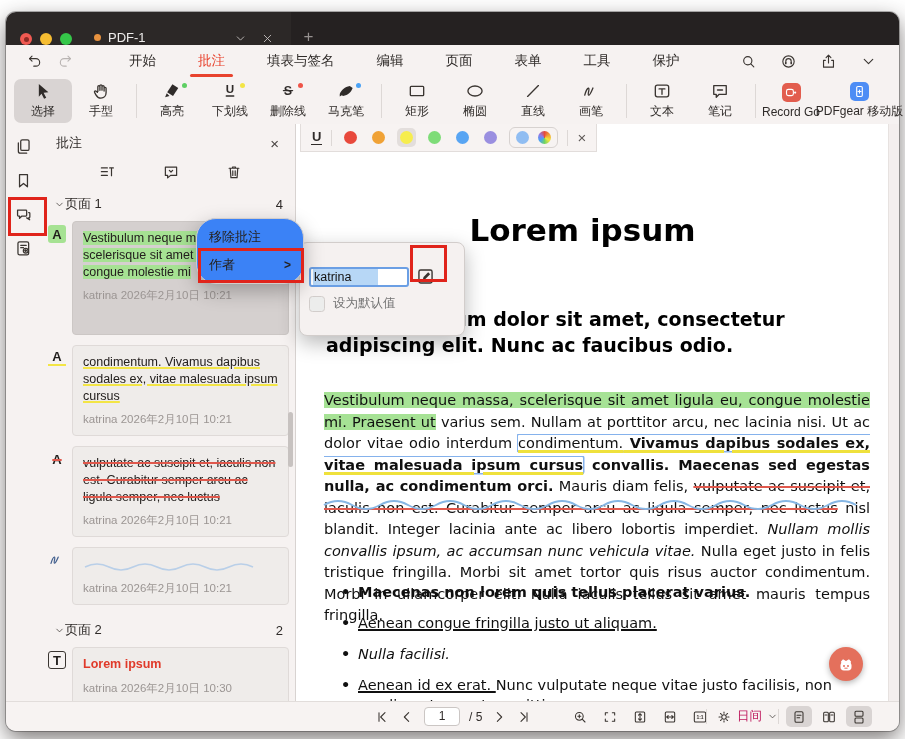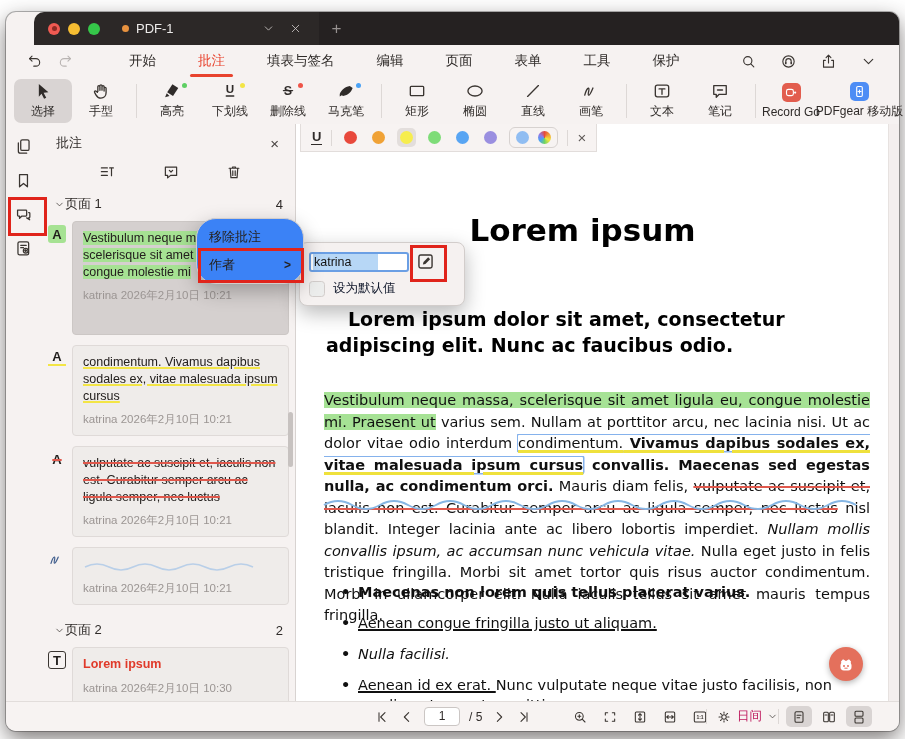--- a/index.html
+++ b/index.html
@@ -1,20 +1,20 @@
 <!DOCTYPE html>
 <html><head>
 <meta charset="utf-8">
 <style>
   html,body{margin:0;padding:0;background:#fff;}
   .screen{position:relative;width:905px;height:739px;font-family:"Liberation Sans",sans-serif;overflow:hidden;background:#fff;}
   .window{position:absolute;left:6px;top:12px;width:893px;height:719px;border-radius:10px;background:#f6f2f1;
           box-shadow:0 8px 22px rgba(35,28,26,.6),0 0 0 1px rgba(0,0,0,.28);}
   
-  .titlebar{position:absolute;left:0;top:0;right:0;height:33px;background:#2c2827;border-radius:10px 10px 0 0;display:flex;align-items:center;margin-left:28px;}
+  .titlebar{position:absolute;left:0;top:0;right:0;height:33px;background:#2c2827;border-radius:10px 10px 0 0;display:flex;align-items:flex-end;}
   .titlebar .rest{position:absolute;left:285px;top:0;right:0;height:33px;background:#252121;border-radius:0 10px 0 0;}
   .tl{width:12px;height:12px;border-radius:50%;margin-left:8px;position:relative;z-index:2;}
   .tl.red{margin-left:14px;background:#f05a52;}
   .tl.red::after{content:"";position:absolute;left:3.5px;top:3.5px;width:5px;height:5px;border-radius:50%;background:#8e2b25;}
   .tl.yellow{background:#f6bd32;}
   .tl.green{background:#35c649;}
   .tab{display:flex;align-items:center;gap:7px;margin-left:22px;color:#eceae9;font-size:13px;z-index:2;}
   .tabdot{width:7px;height:7px;border-radius:50%;background:#e8923f;}
   .tabctrl{display:flex;align-items:center;gap:14px;margin-left:88px;z-index:2;}
   .tabctrl .icon{width:13px;height:13px;}
@@ -77,29 +77,29 @@
   .ameta{font-size:11.5px;color:#9b9593;margin-top:7px;}
   .acard.tall{min-height:96px;}
   .acard .wavebox{height:16px;margin-top:2px;}
   .pscroll{position:absolute;right:2px;top:288px;width:5px;height:55px;border-radius:3px;background:#c7c2c0;}
   
   .ctx{position:absolute;left:190px;top:206px;width:106px;background:#3b82f6;border:1px solid #d2cdcb;border-radius:20px;
        box-shadow:0 7px 20px rgba(0,0,0,.28);padding:4px 0;z-index:30;}
   .ctx-item{height:28px;display:flex;align-items:center;justify-content:space-between;padding:0 12px;font-size:13px;color:#26221f;}
   .ctx-arrow{font-weight:bold;font-size:12px;color:#26221f;}
   .submenu{position:absolute;left:293px;top:230px;width:146px;background:#f5f1f0;border:1px solid #d2cdcb;border-radius:8px;
-           box-shadow:0 7px 20px rgba(0,0,0,.28);padding:8px 9px;z-index:29;}
+           box-shadow:0 7px 20px rgba(0,0,0,.28);padding:23px 9px;z-index:29;}
   .authorrow{display:flex;align-items:center;gap:6px;}
   .authorinput{width:100px;height:20px;border:2px solid #6b9fe4;border-radius:3px;background:#fff;font-size:12.5px;color:#141210;
                display:flex;align-items:center;padding:0 2px;box-sizing:border-box;}
   .authorinput .selbg{background:#b7d7f6;padding:1px 26px 1px 1px;line-height:14px;}
   .editbtn{width:21px;height:21px;display:flex;}
   .defaultrow{display:flex;align-items:center;gap:8px;margin-top:8px;}
   .checkbox{width:14px;height:14px;background:#ecedec;border:1px solid #d2cdcb;border-radius:3.5px;}
-  .defaultlabel{font-size:12.5px;color:#0f172a;}
+  .defaultlabel{font-size:12.5px;color:#737373;}
   
   .callout{position:absolute;border:3px solid #e0241b;z-index:40;pointer-events:none;}
   
   .docarea{position:absolute;left:290px;top:112px;right:0;bottom:29px;background:#fff;overflow:hidden;}
   .docscroll{position:absolute;right:0;top:0;bottom:0;width:10px;background:#f4efee;border-left:1px solid #e7e2e0;}
   .doc-title{position:absolute;top:88px;left:0;right:30px;text-align:center;font-family:"DejaVu Sans",sans-serif;font-weight:bold;font-size:31px;color:#000;}
   .doc-sub{position:absolute;top:182px;left:30px;width:545px;font-family:"DejaVu Sans",sans-serif;font-weight:bold;font-size:19px;line-height:26px;color:#000;text-indent:22px;}
   .doc-para{position:absolute;top:266px;left:28px;width:546px;font-family:"DejaVu Sans",sans-serif;font-size:14.5px;line-height:21.5px;color:#101010;text-align:justify;}
   .doc-para .hl{background:#a6e295;}
   .doc-para .ul{text-decoration:underline;text-decoration-color:#efe13c;text-decoration-thickness:2.5px;}

